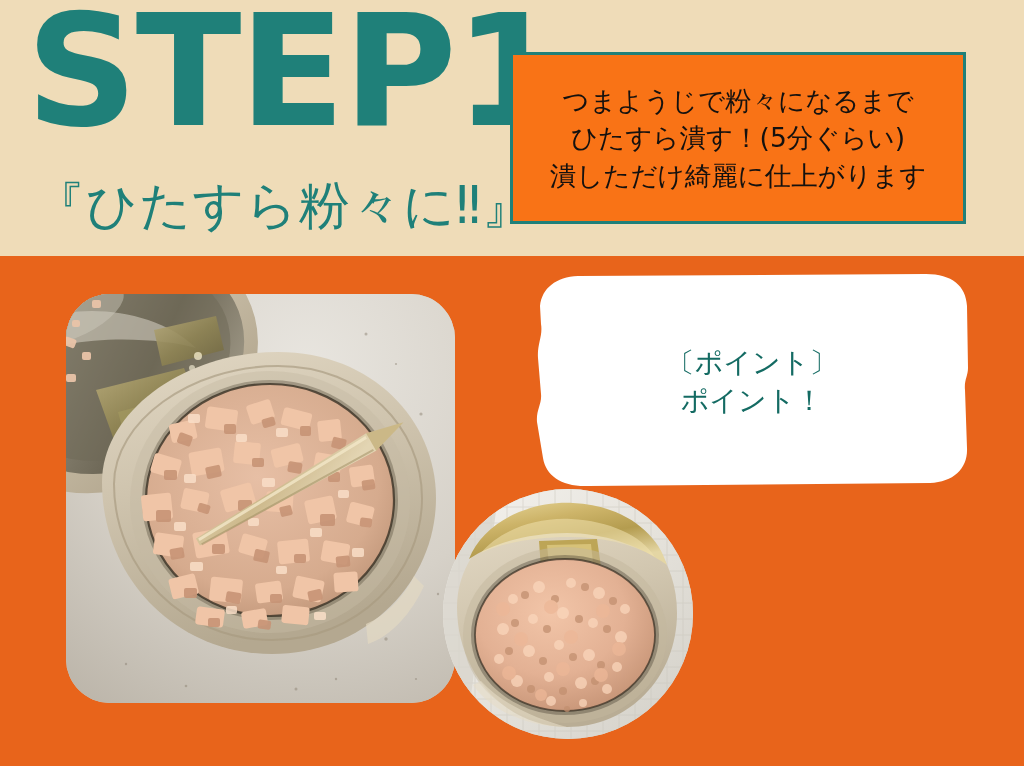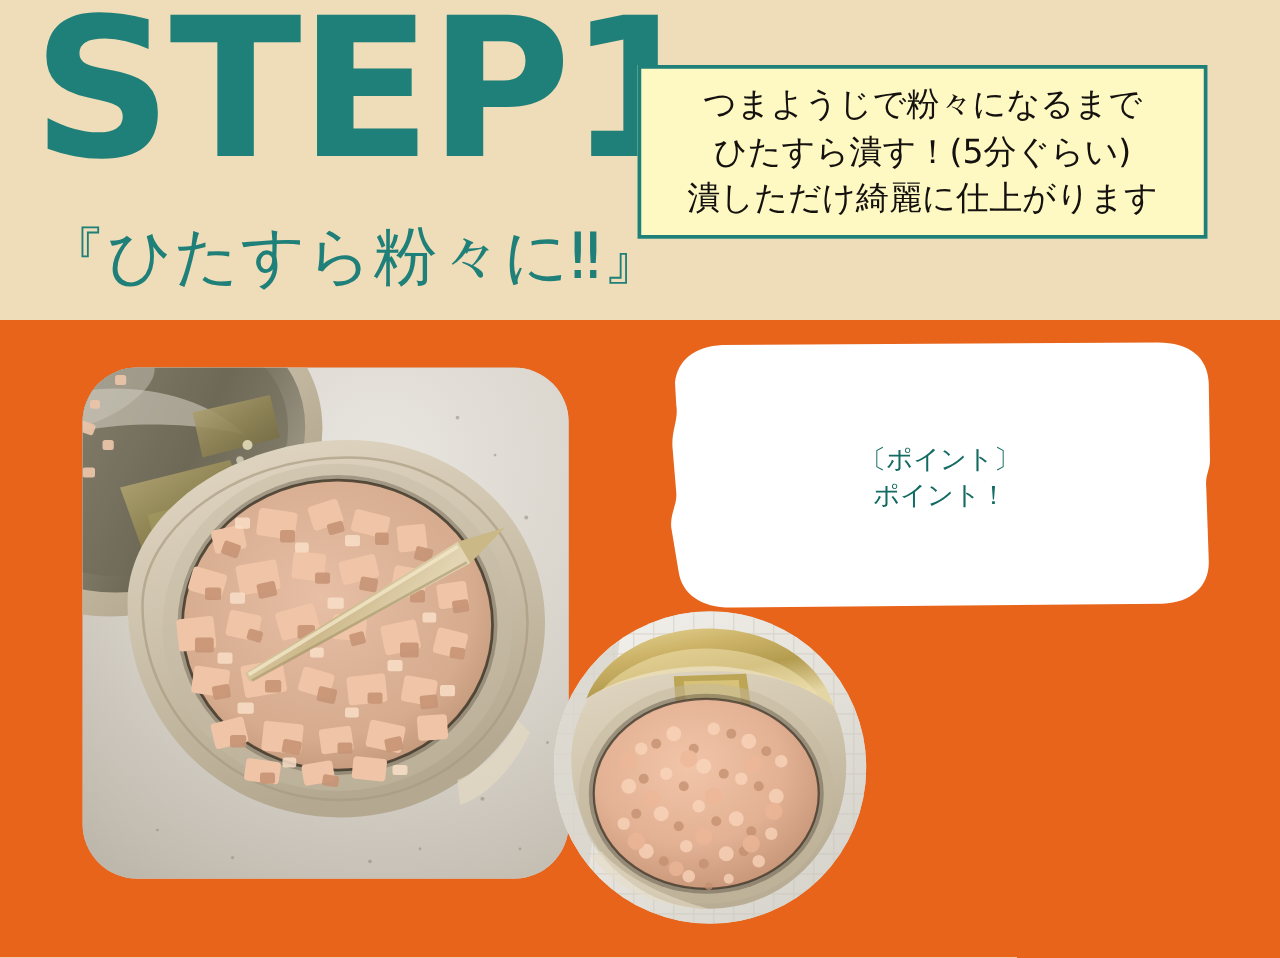--- a/index.html
+++ b/index.html
@@ -52,23 +52,23 @@
     line-height: 1;
     color: #1f8079;
     font-family: "DejaVu Sans", sans-serif;
     letter-spacing: 1px;
   }
 
   
   .instr-box {
     position: absolute;
     left: 510px; top: 52px;
-    width: 456px; height: 139px;
+    width: 456px; height: 172px;
     border: 3px solid #1f8079;
-    background: #fef9c3;
+    background: #f97316;
     box-sizing: border-box;
     display: flex;
     flex-direction: column;
     align-items: center;
     justify-content: center;
   }
   .instr-line {
     font-size: 26.5px;
     line-height: 1.42;
     color: #14110f;
@@ -88,21 +88,21 @@
     left: 0; top: 0;
     width: 436px; height: 218px;
     display: flex;
     flex-direction: column;
     align-items: center;
     justify-content: center;
     padding-top: 2px;
     box-sizing: border-box;
   }
   .bubble-line {
-    font-size: 21px;
+    font-size: 28px;
     line-height: 1.37;
     color: #146b63;
     white-space: nowrap;
     font-family: "DejaVu Sans", sans-serif;
   }
 
   
   .photo-main {
     position: absolute;
     left: 66px; top: 294px;

